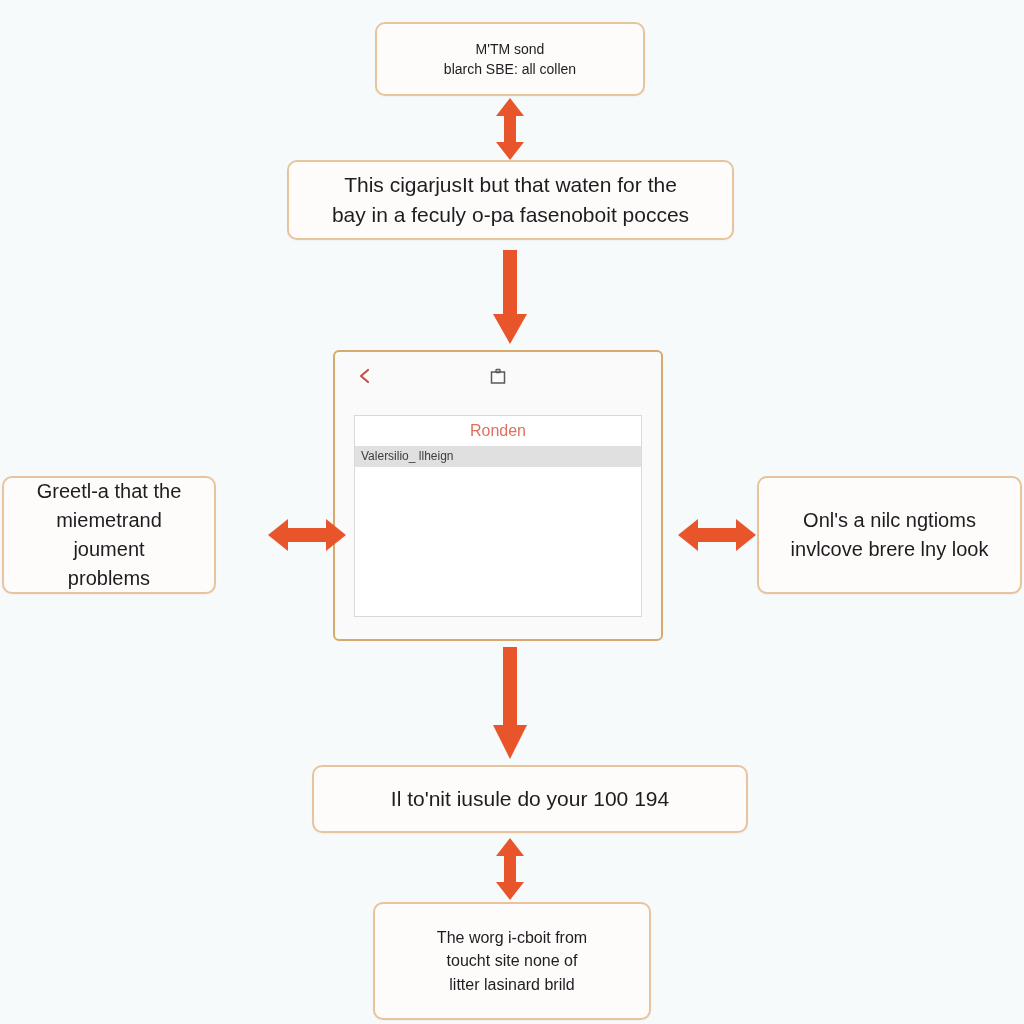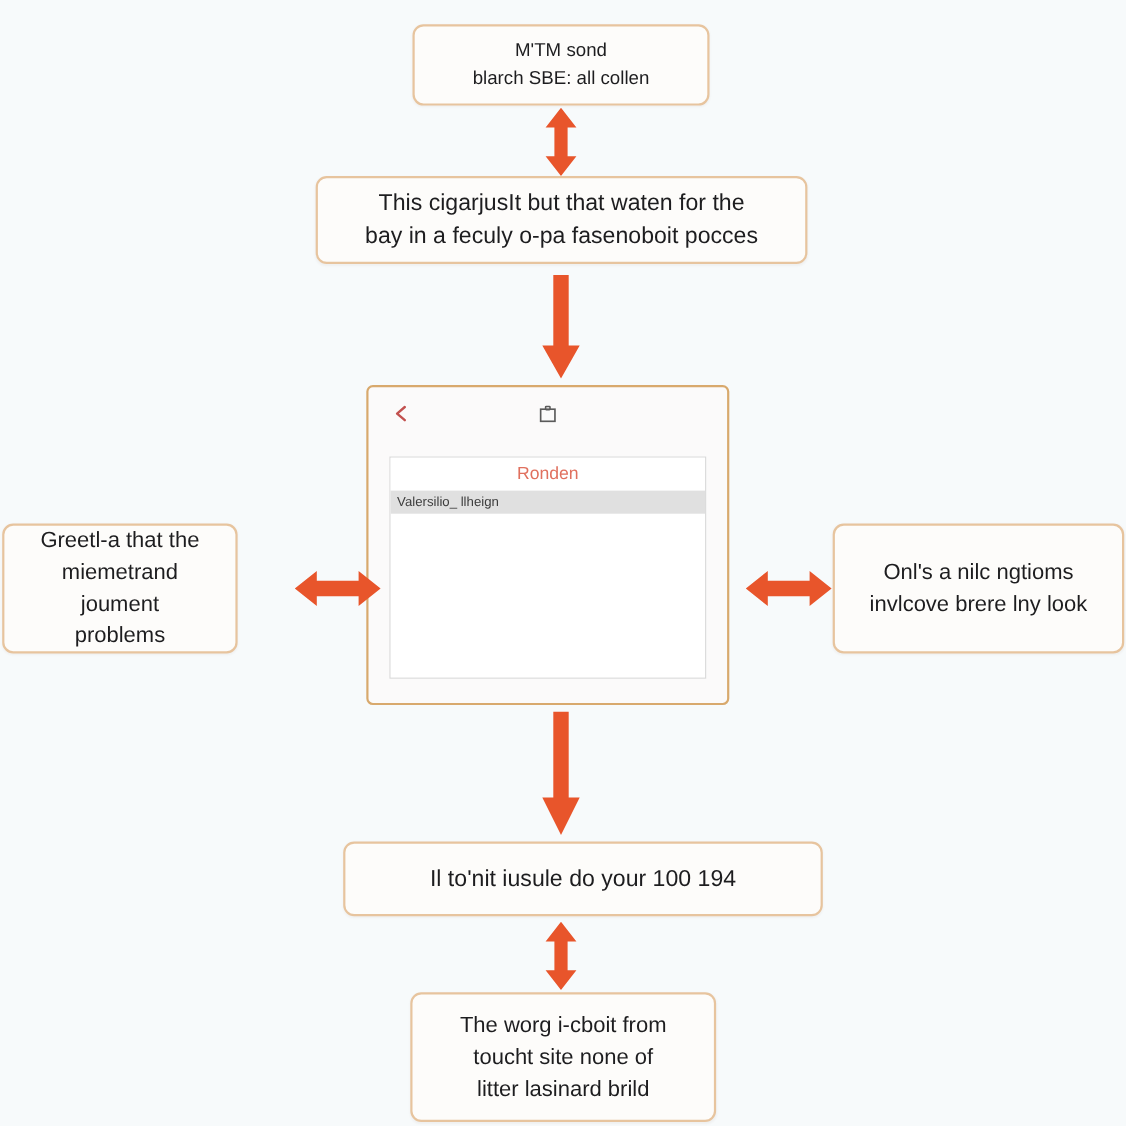--- a/index.html
+++ b/index.html
@@ -31,26 +31,26 @@
     line-height: 1.45;
     padding: 10px 16px;
     box-shadow: 0 1px 2px rgba(120,90,60,0.06);
   }
   .node span {
     display: block;
     white-space: pre-line;
   }
 
   
-  #node-top      { left: 375px; top: 22px;  width: 270px; height: 74px;  font-size: 17px; }
+  #node-top      { left: 375px; top: 22px;  width: 270px; height: 74px;  font-size: 14px; }
   #node-second   { left: 287px; top: 160px; width: 447px; height: 80px;  font-size: 21px; }
   #node-left     { left: 2px;   top: 476px; width: 214px; height: 118px; font-size: 20px; }
   #node-right    { left: 757px; top: 476px; width: 265px; height: 118px; font-size: 20px; }
   #node-fourth   { left: 312px; top: 765px; width: 436px; height: 68px;  font-size: 21px; }
-  #node-bottom   { left: 373px; top: 902px; width: 278px; height: 118px; font-size: 20px; }
+  #node-bottom   { left: 373px; top: 902px; width: 278px; height: 118px; font-size: 16px; }
 
   
   #device-panel {
     position: absolute;
     left: 333px;
     top: 350px;
     width: 330px;
     height: 291px;
     box-sizing: border-box;
     background: #fbfafa;

